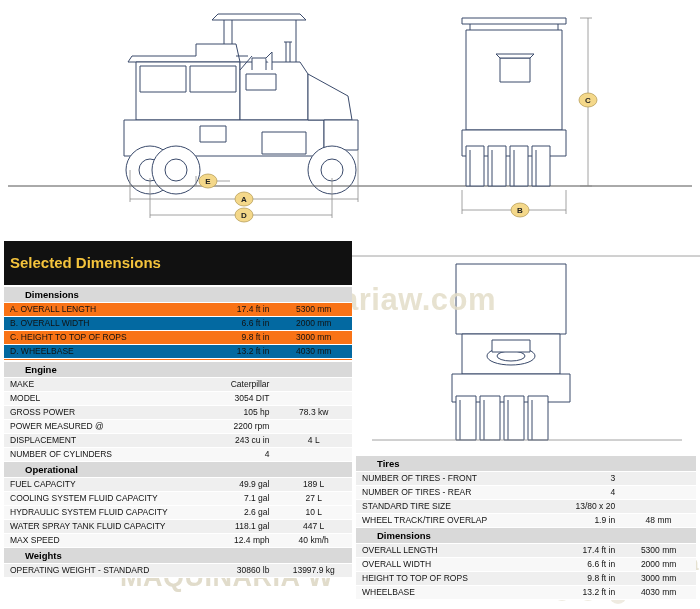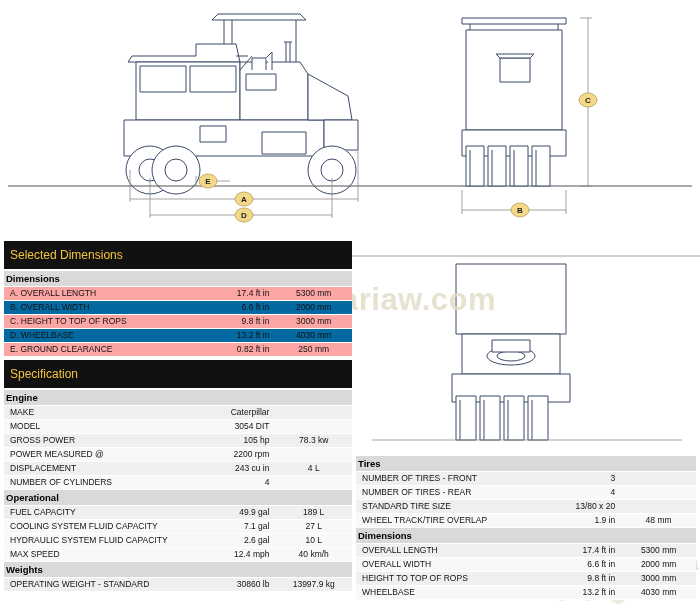--- a/index.html
+++ b/index.html
@@ -60,49 +60,49 @@
     left: 540px; top: 545px;
     width: 140px; height: 60px;
     opacity: 0.5;
     pointer-events: none;
   }
 
   
   .section-head {
     background: #111111;
     color: #f4c33c;
-    font-size: 12px;
-    font-weight: normal;
-    padding: 8px 6px;
+    font-size: 15px;
+    font-weight: bold;
+    padding: 16px 6px;
     line-height: 12px;
   }
   .sub-head {
     background: #d9d9d9;
     color: #000;
     font-size: 9.5px;
     font-weight: bold;
-    padding: 2px 2px;
+    padding: 2px 21px;
     line-height: 11px;
     border-bottom: 1px solid #ffffff;
   }
   table.spec {
     width: 100%;
     border-collapse: collapse;
     font-size: 8.5px;
     color: #111;
   }
   table.spec td {
     padding: 1px 6px;
     line-height: 11px;
     vertical-align: top;
     border-bottom: 1px solid #ffffff;
   }
   table.spec tr.odd td { background: #efefef; }
   table.spec tr.even td { background: #f8f8f8; }
-  table.spec tr.hl-odd td { background: #fca5a5; }
+  table.spec tr.hl-odd td { background: #f97316; }
   table.spec tr.hl-even td { background: #0369a1; }
   td.lbl { width: 52%; }
   td.v1 { width: 26%; text-align: right; padding-right: 16px;}
   td.v2 { width: 22%; text-align: center; padding-right: 10px;}
 
   
   #left-col {
     position: absolute;
     left: 4px; top: 241px;
     width: 348px;
@@ -295,21 +295,20 @@
             <td class="lbl">E. GROUND CLEARANCE</td>
             <td class="v1">0.82 ft in</td>
             <td class="v2">250 mm</td>
           </tr>
         </tbody>
       </table>
     </div>
   </div>
 
   <div id="spec-block">
-    <div class="section-head">Specification</div>
     <div class="hr-white"></div>
     <div class="sub-head">Engine</div>
     <table class="spec">
       <tbody>
         <tr class="odd">
           <td class="lbl">MAKE</td>
           <td class="v1">Caterpillar</td>
           <td class="v2"></td>
         </tr>
         <tr class="even">
@@ -351,20 +350,25 @@
         <tr class="even">
           <td class="lbl">COOLING SYSTEM FLUID CAPACITY</td>
           <td class="v1">7.1 gal</td>
           <td class="v2">27 L</td>
         </tr>
         <tr class="even">
           <td class="lbl">HYDRAULIC SYSTEM FLUID CAPACITY</td>
           <td class="v1">2.6 gal</td>
           <td class="v2">10 L</td>
         </tr>
+        <tr class="odd">
+          <td class="lbl">WATER SPRAY TANK FLUID CAPACITY</td>
+          <td class="v1">118.1 gal</td>
+          <td class="v2">447 L</td>
+        </tr>
         <tr class="even">
           <td class="lbl">MAX SPEED</td>
           <td class="v1">12.4 mph</td>
           <td class="v2">40 km/h</td>
         </tr>
       </tbody>
     </table>
 
     <div class="sub-head">Weights</div>
     <table class="spec">

